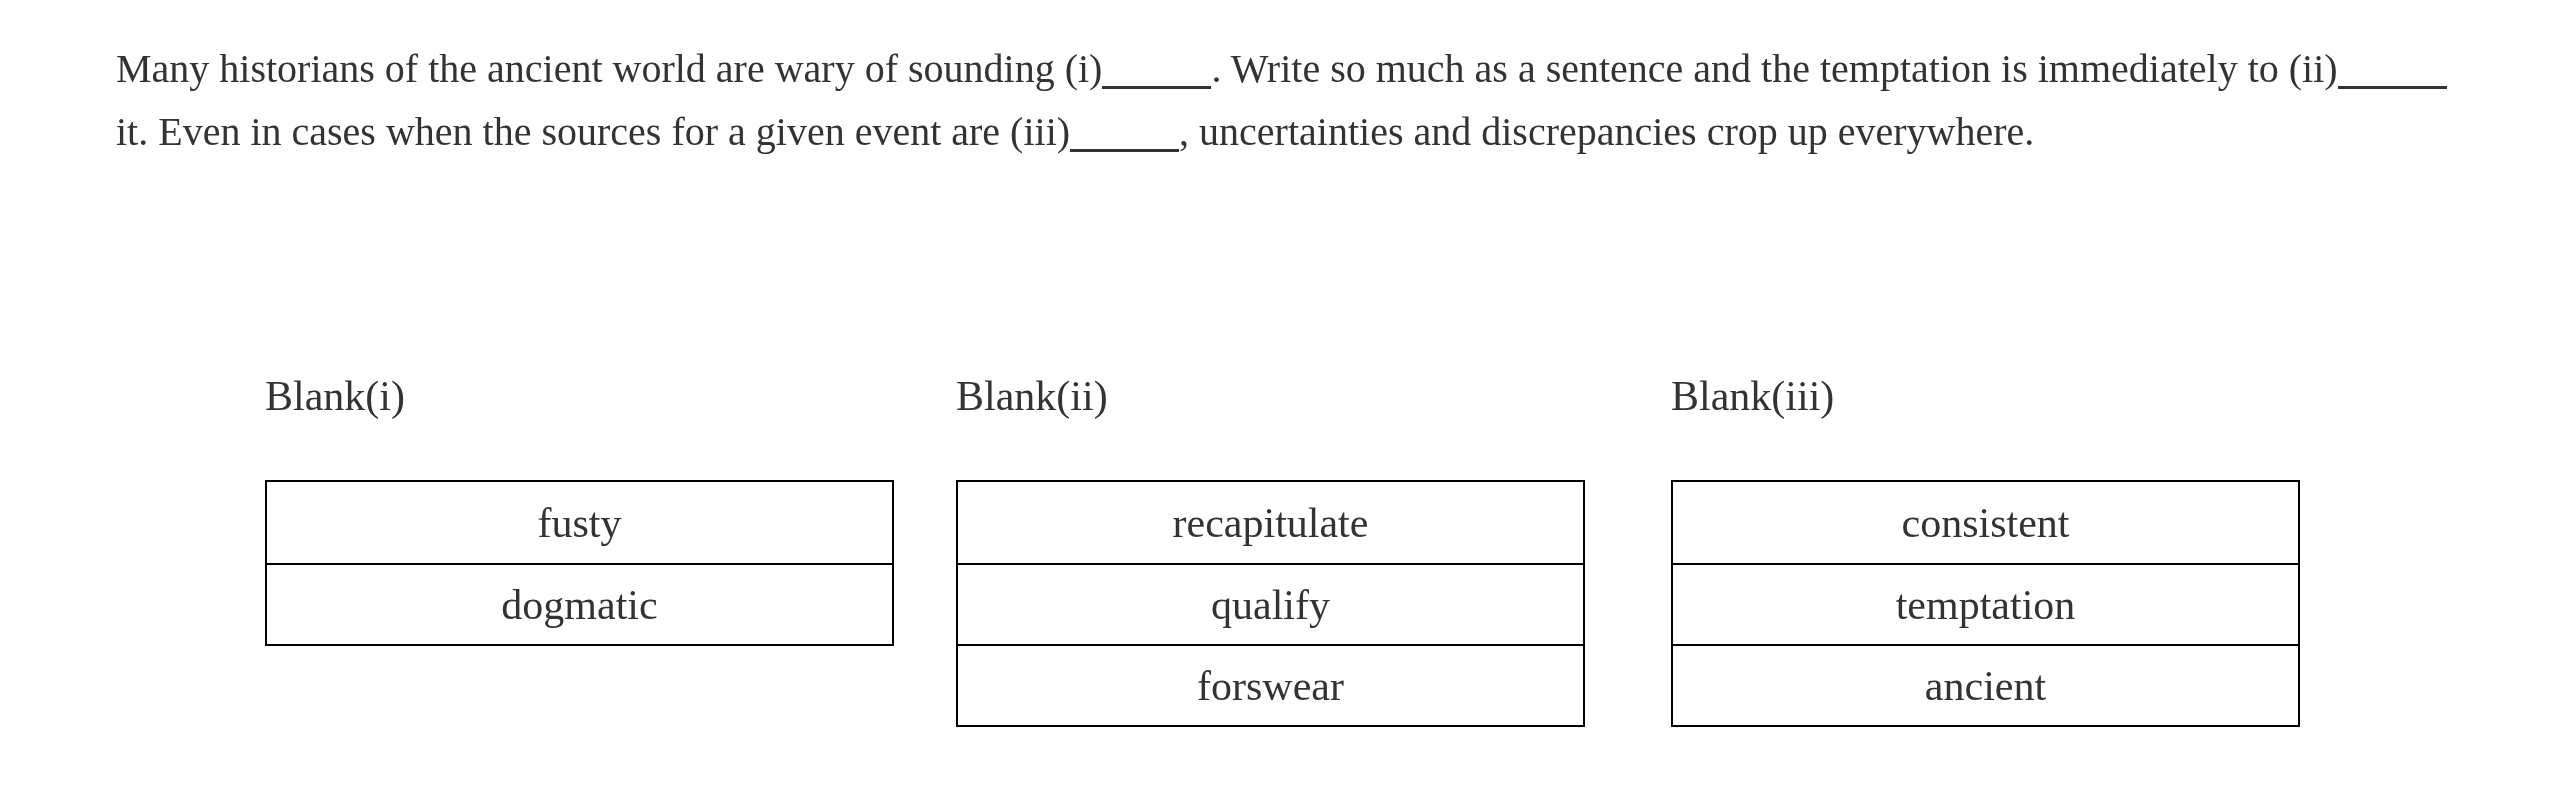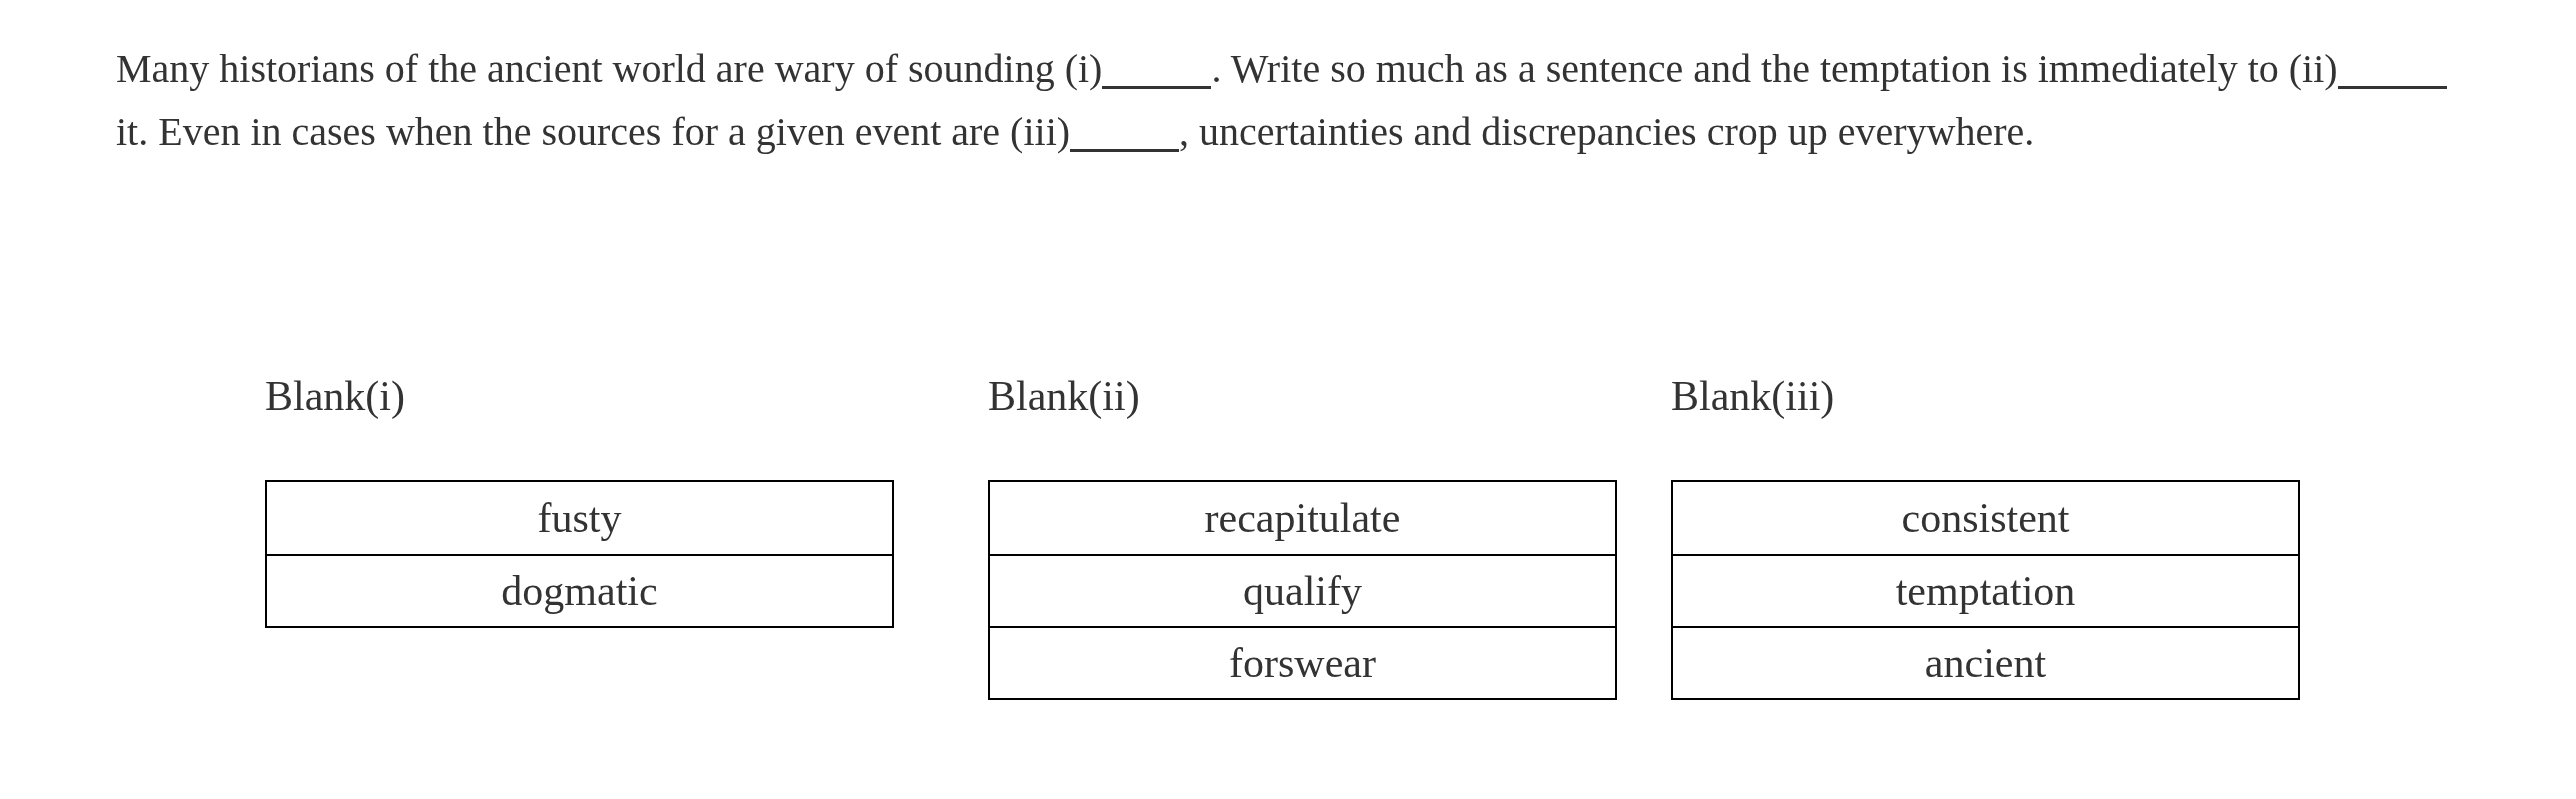--- a/index.html
+++ b/index.html
@@ -40,36 +40,36 @@
     height: 0;
     border-bottom: 3.2px solid var(--text);
     vertical-align: -6.5px;
   }
   .answer-column {
     position: absolute;
     top: 372px;
     width: 629px;
   }
   .col-1 { left: 265px; }
-  .col-2 { left: 988px; }
+  .col-2 { left: 956px; }
   .col-3 { left: 1671px; }
   .col-header {
     height: 49px;
     line-height: 49px;
     text-align: left;
     font-size: 42px;
     color: var(--text);
   }
   .opt-table {
     margin-top: 59px;
     border: 2.4px solid var(--border);
     background: var(--bg);
   }
   .opt-row {
-    height: 72px;
+    height: 81px;
     display: flex;
     align-items: center;
     justify-content: center;
     font-size: 42px;
     color: var(--text);
     cursor: pointer;
   }
   .opt-row + .opt-row {
     border-top: 2.4px solid var(--border);
   }

